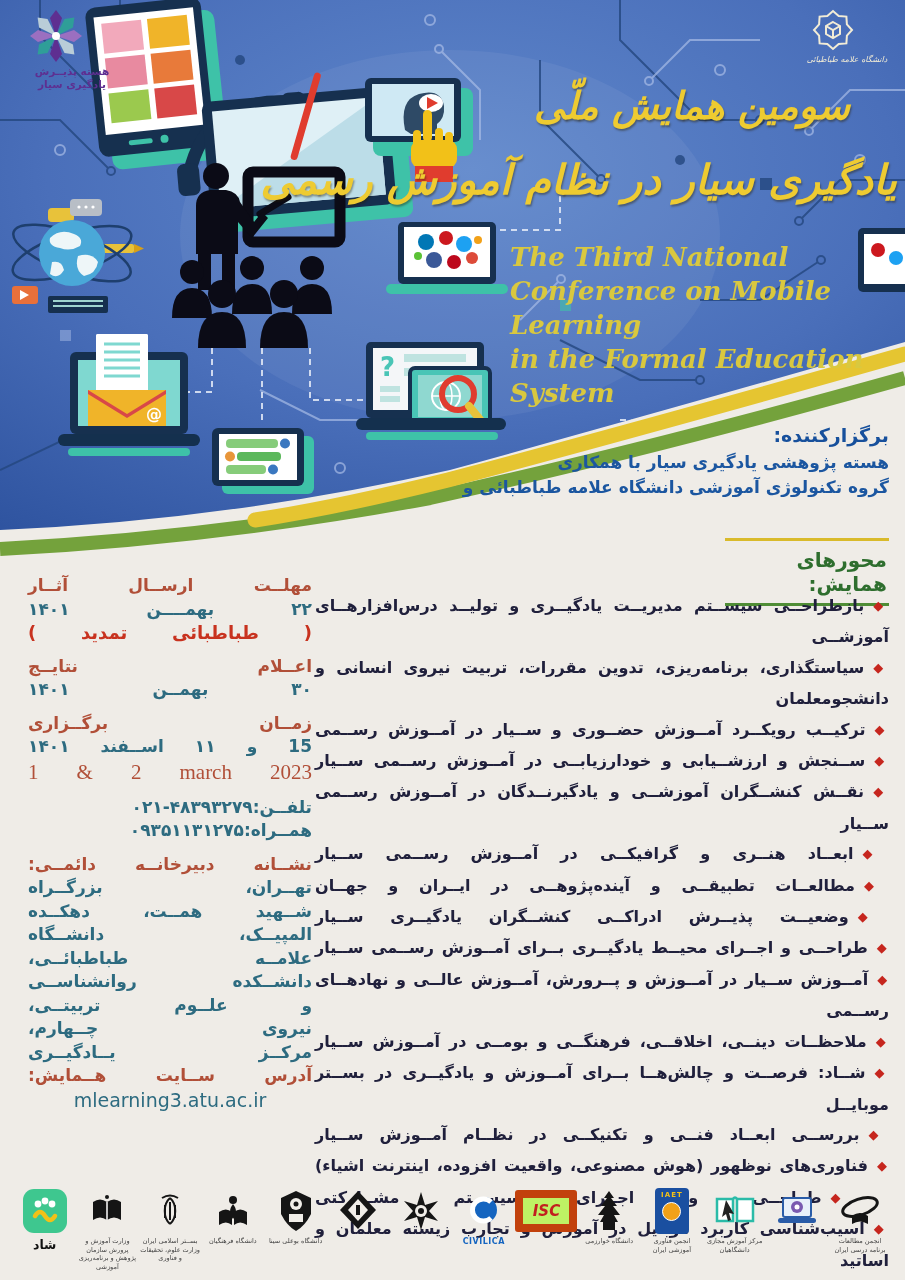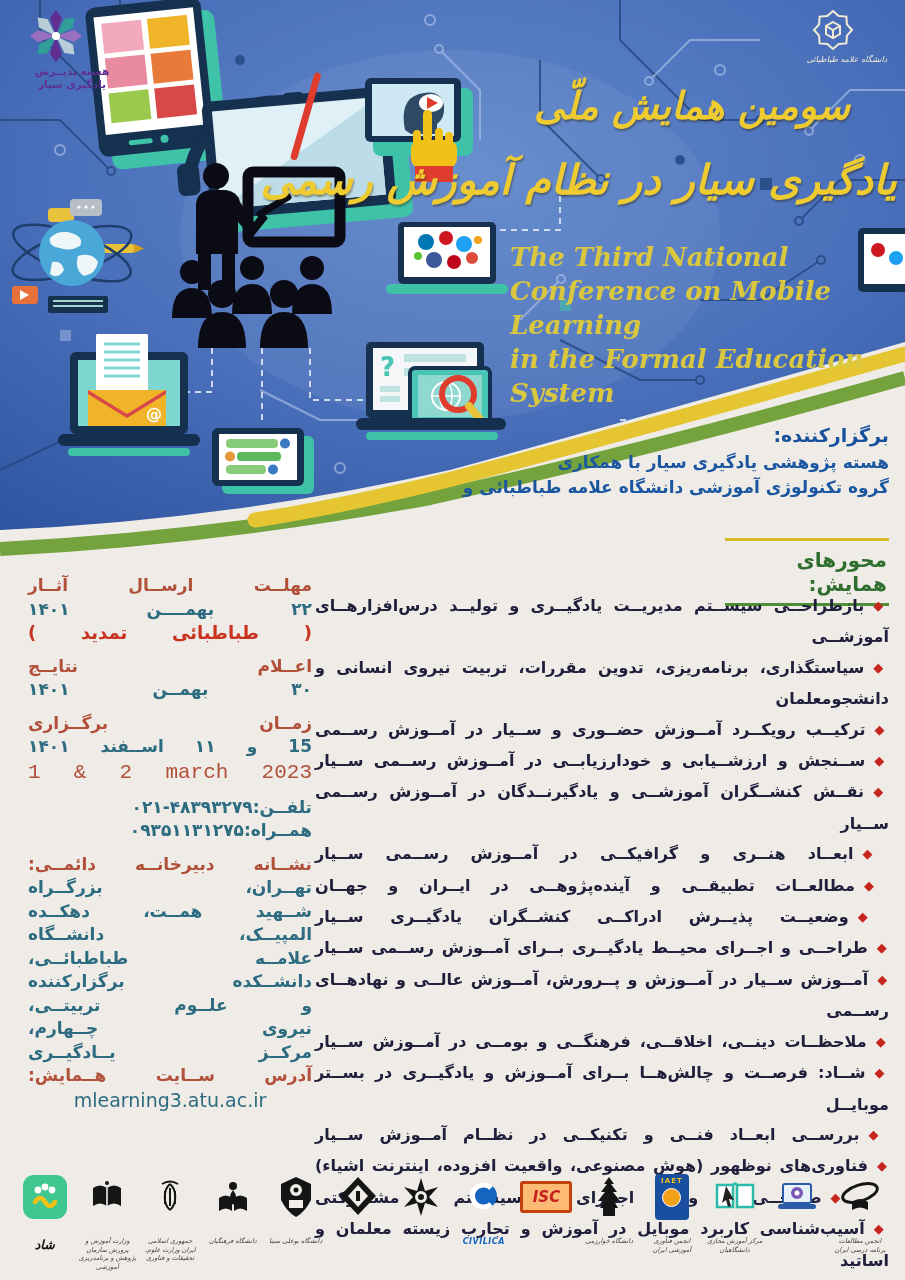--- a/index.html
+++ b/index.html
@@ -30,35 +30,35 @@
   .topics{position:absolute;right:16px;top:591px;width:574px;direction:rtl;list-style:none;margin:0;padding:0;}
   .topics li{line-height:30.4px;font-size:16px;font-weight:bold;color:#20203c;
              text-align:justify;text-align-last:justify;}
   .topics li::before{content:"\25C6";color:#c6261e;font-size:13px;margin-left:9px;position:relative;top:-1px;}
   
   .sidebar{position:absolute;left:28px;top:574px;width:284px;direction:rtl;}
   .sb{font-weight:bold;font-size:17px;line-height:23.5px;text-align:justify;text-align-last:justify;}
   .teal{color:#2d6b80}.brick{color:#b14f38}
   .alert{color:#c8321f;font-size:18px;}
   .gap{margin-bottom:10px}
-  .march{font-family:Liberation Mono, monospace;direction:ltr;font-size:21px;color:#b14f38;
+  .march{font-family:Liberation Serif, serif;direction:ltr;font-size:21px;color:#b14f38;
          font-weight:normal;text-align:justify;text-align-last:justify;line-height:27px;}
   .num{direction:ltr;unicode-bidi:isolate;}
   .url{direction:ltr;font-size:19px;color:#2d6b80;text-align:center;line-height:25px;}
   
   .logos{position:absolute;left:0;right:0;bottom:8px;display:flex;justify-content:space-evenly;
          align-items:flex-start;padding:0 12px;}
-  .logo{width:60px;display:flex;flex-direction:column;align-items:center;gap:16px;}
+  .logo{width:60px;display:flex;flex-direction:column;align-items:center;gap:2px;}
   .licon{height:48px;display:flex;align-items:center;justify-content:center;}
-  .lcap{font-size:6.5px;color:#444;text-align:center;line-height:1.35;direction:rtl;min-height:1px;font-style:italic;}
+  .lcap{font-size:6.5px;color:#444;text-align:center;line-height:1.35;direction:rtl;min-height:1px;}
   .lcap.latin{direction:ltr;font-size:8px;font-weight:bold;color:#1565c0;}
   .lcap.shadcap{font-size:12.5px;font-weight:bold;color:#111;direction:rtl;}
   .shad-box{width:44px;height:44px;background:#3ec78f;border-radius:11px;display:flex;
             align-items:center;justify-content:center;}
-  .isc-box{width:46px;height:26px;background:#fdba74;border:3px solid #c2410c;border-radius:3px;
+  .isc-box{width:46px;height:26px;background:#bef264;border:8px solid #c2410c;border-radius:3px;
            display:flex;align-items:center;justify-content:center;}
   .isc-box span{color:#c21f1f;font-weight:bold;font-size:15px;font-style:italic;}
   .iaet-box{width:34px;height:46px;background:#1a4fa0;border-radius:4px;display:flex;
             flex-direction:column;align-items:center;justify-content:flex-start;padding-top:3px;box-sizing:border-box;}
   .iaet-box .t{color:#f2c118;font-size:7px;font-weight:bold;letter-spacing:1px;}
   .iaet-globe{width:19px;height:19px;border-radius:50%;background:#f2a118;margin-top:3px;
               border:1.5px solid #fff;box-sizing:border-box;}
   .civ-cap{color:#1565c0;font-weight:bold;font-size:8px;letter-spacing:.5px;}
 </style>
 </head>
@@ -410,21 +410,21 @@
     <div class="gap">
       <div class="sb teal"><span>تلفــن:</span><span class="num">۰۲۱-۴۸۳۹۳۲۷۹</span></div>
       <div class="sb teal"><span>همــراه:</span><span class="num">۰۹۳۵۱۱۳۱۲۷۵</span></div>
     </div>
     <div class="sb brick">نشــانه دبیرخانــه دائمــی:</div>
     <div>
       <div class="sb teal">تهــران، بزرگــراه</div>
       <div class="sb teal">شــهید همــت، دهکــده</div>
       <div class="sb teal">المپیــک، دانشــگاه</div>
       <div class="sb teal">علامــه طباطبائــی،</div>
-      <div class="sb teal">دانشــکده برگزارکننده</div>
+      <div class="sb teal">دانشــکده روانشناســی</div>
       <div class="sb teal">و علــوم تربیتــی،</div>
       <div class="sb teal">نیروی چــهارم،</div>
       <div class="sb teal">مرکــز یــادگیــری</div>
     </div>
     <div class="sb brick">آدرس ســایت هــمایش:</div>
     <div class="url">mlearning3.atu.ac.ir</div>
   </div>
 
   <div class="logos">
 
@@ -459,21 +459,21 @@
             <g stroke="#151515" stroke-width="2" fill="none">
               <path d="M20,6 C13,12 13,26 20,32"></path>
               <path d="M20,6 C27,12 27,26 20,32"></path>
               <line x1="15" y1="13" x2="15" y2="26"></line>
               <line x1="20" y1="10" x2="20" y2="28"></line>
               <line x1="25" y1="13" x2="25" y2="26"></line>
               <path d="M12,6 Q20,1 28,6"></path>
             </g>
           </svg>
         </div>
-      <div class="lcap">جمهوری اسلامی ایران وزارت علوم، تحقیقات و فناوری</div>
+      <div class="lcap">بســتر اسلامی ایران وزارت علوم، تحقیقات و فناوری</div>
     </div>
 
     <div class="logo">
       <div class="licon">
           <svg width="40" height="38" viewBox="0 0 40 38">
             <circle cx="20" cy="8" r="4" fill="#151515"></circle>
             <path d="M20,12 C16,17 16,22 20,27 C24,22 24,17 20,12" fill="#151515"></path>
             <path d="M6,20 Q13,15 19,20 L19,33 Q13,28 6,33 Z" fill="#151515"></path>
             <path d="M34,20 Q27,15 21,20 L21,33 Q27,28 34,33 Z" fill="#151515"></path>
           </svg>

